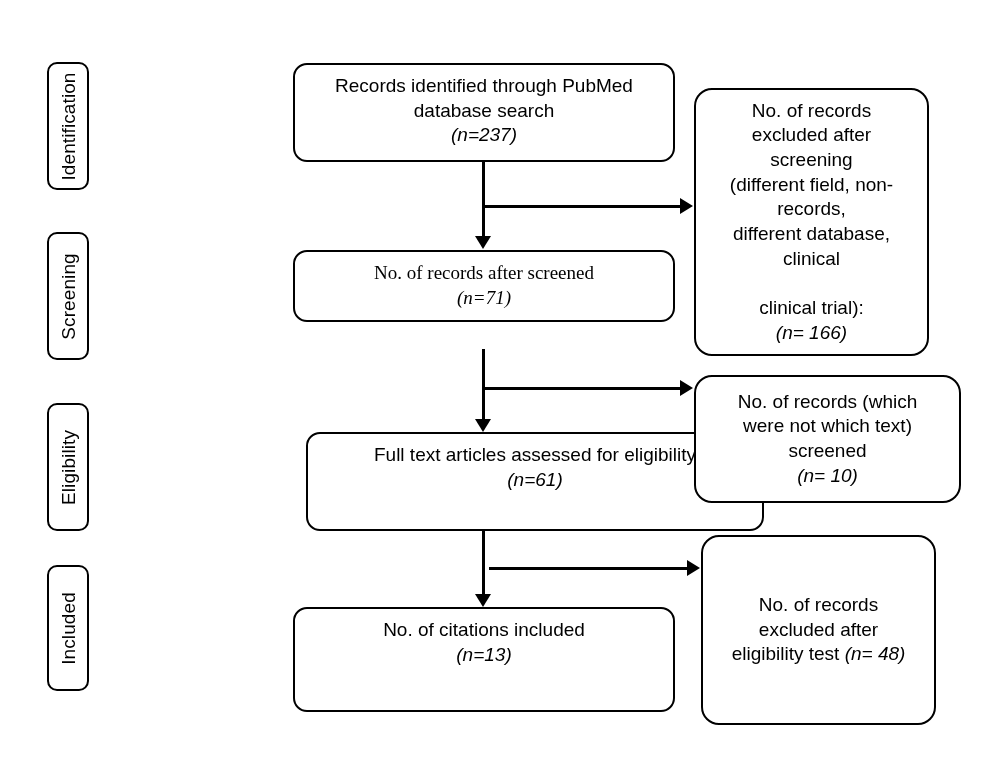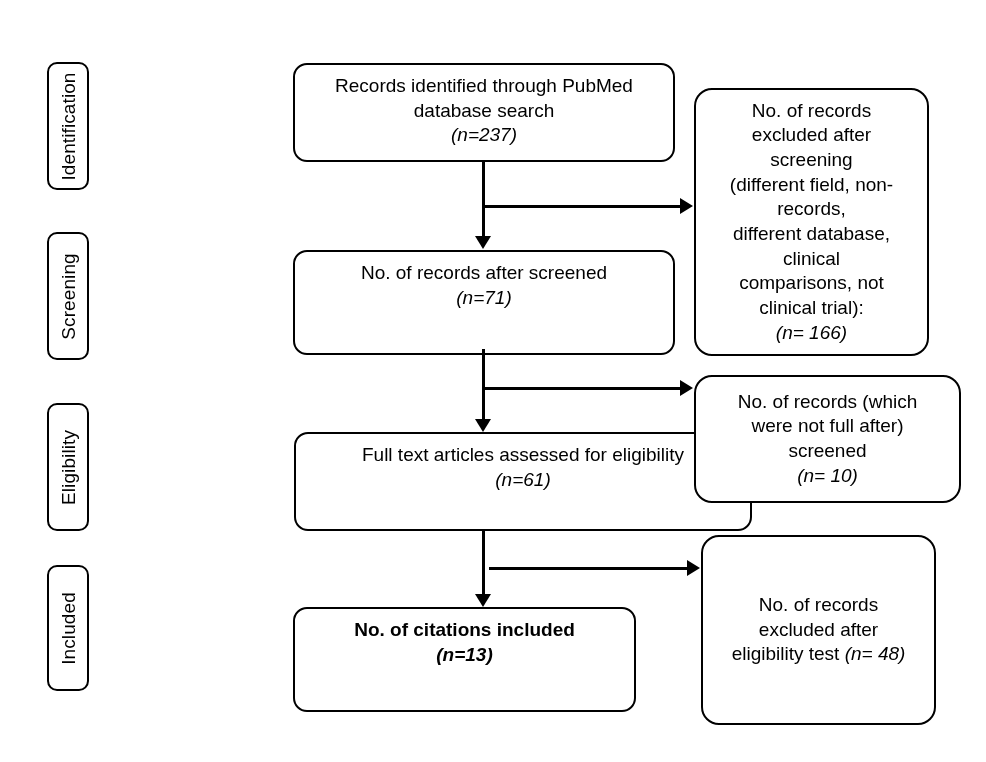--- a/index.html
+++ b/index.html
@@ -112,60 +112,60 @@
   </div>
 
   <div class="flow-box top-aligned" style="left:293px; top:63px; width:382px; height:99px;">
     <div class="box-text">
       <span>Records identified through PubMed</span><br>
       <span>database search</span><br>
       <i>(n=237)</i>
     </div>
   </div>
 
-  <div class="flow-box top-aligned" style="left:293px; top:250px; width:382px; height:105px;">
+  <div class="flow-box top-aligned" style="left:293px; top:250px; width:382px; height:72px;font-family:Liberation Serif, serif;">
     <div class="box-text">
       <span>No. of records after screened</span><br>
       <i>(n=71)</i>
     </div>
   </div>
 
-  <div class="flow-box top-aligned" style="left:294px; top:432px; width:458px; height:99px;">
+  <div class="flow-box top-aligned" style="left:306px; top:432px; width:458px; height:99px;">
     <div class="box-text">
       <span>Full text articles assessed for eligibility</span><br>
       <i>(n=61)</i>
     </div>
   </div>
 
-  <div class="flow-box top-aligned" style="left:293px; top:607px; width:343px; height:105px;font-weight:bold;">
+  <div class="flow-box top-aligned" style="left:293px; top:607px; width:382px; height:105px;">
     <div class="box-text">
       <span>No. of citations included</span><br>
       <i>(n=13)</i>
     </div>
   </div>
 
   <div class="flow-box right-box mid-aligned" style="left:694px; top:63px; width:235px; height:268px;">
     <div class="box-text">
       <span>No. of records</span><br>
       <span>excluded after</span><br>
       <span>screening</span><br>
       <span>(different field, non-</span><br>
       <span>records,</span><br>
       <span>different database,</span><br>
       <span>clinical</span><br>
-      <span>comparisons, not</span><br>
+      <br>
       <span>clinical trial):</span><br>
       <i>(n= 166)</i>
     </div>
   </div>
 
   <div class="flow-box right-box mid-aligned" style="left:694px; top:350px; width:267px; height:128px;">
     <div class="box-text">
       <span>No. of records (which</span><br>
-      <span>were not full after)</span><br>
+      <span>were not which text)</span><br>
       <span>screened</span><br>
       <i>(n= 10)</i>
     </div>
   </div>
 
   <div class="flow-box right-box mid-aligned" style="left:701px; top:510px; width:235px; height:190px;">
     <div class="box-text">
       <span>No. of records</span><br>
       <span>excluded after</span><br>
       <span>eligibility test </span><i>(n= 48)</i>

